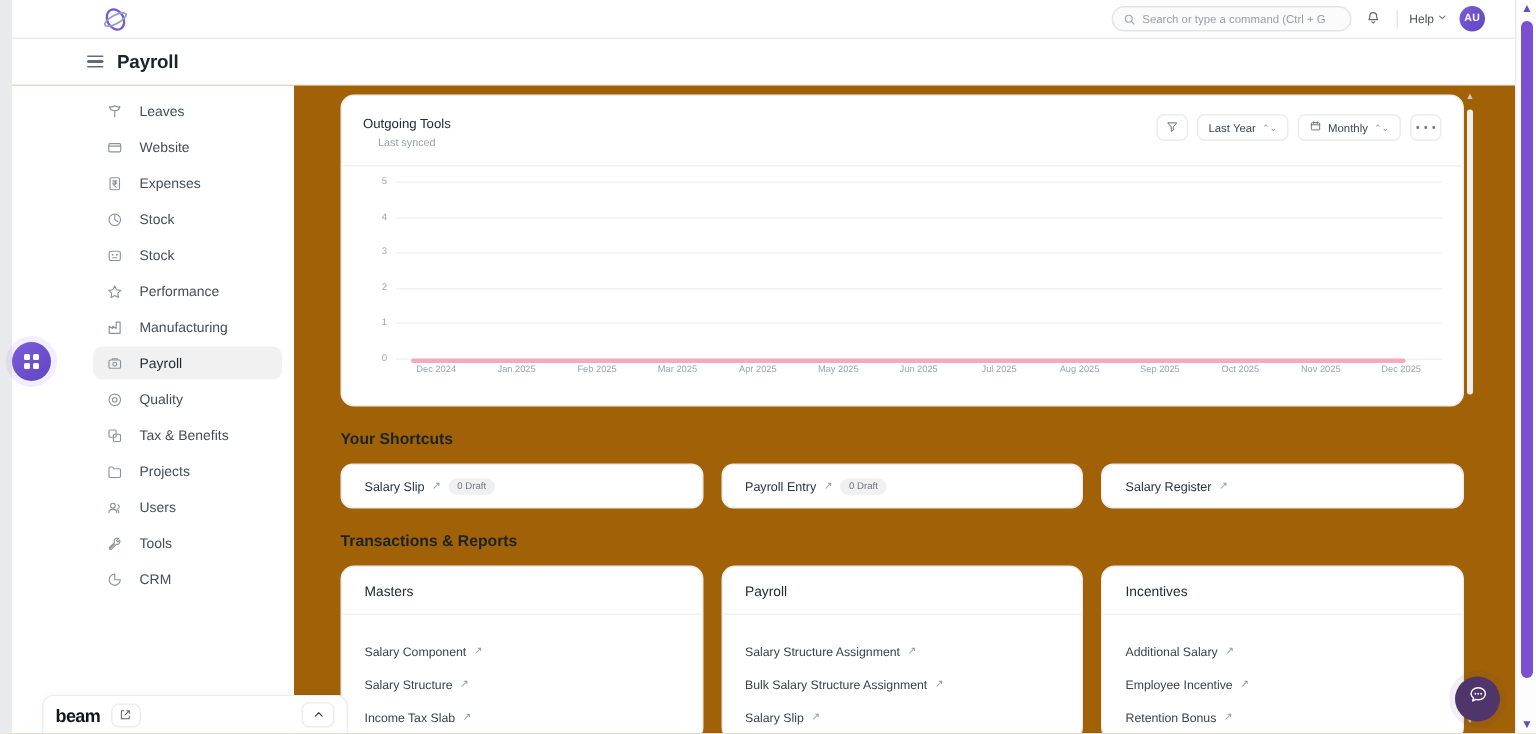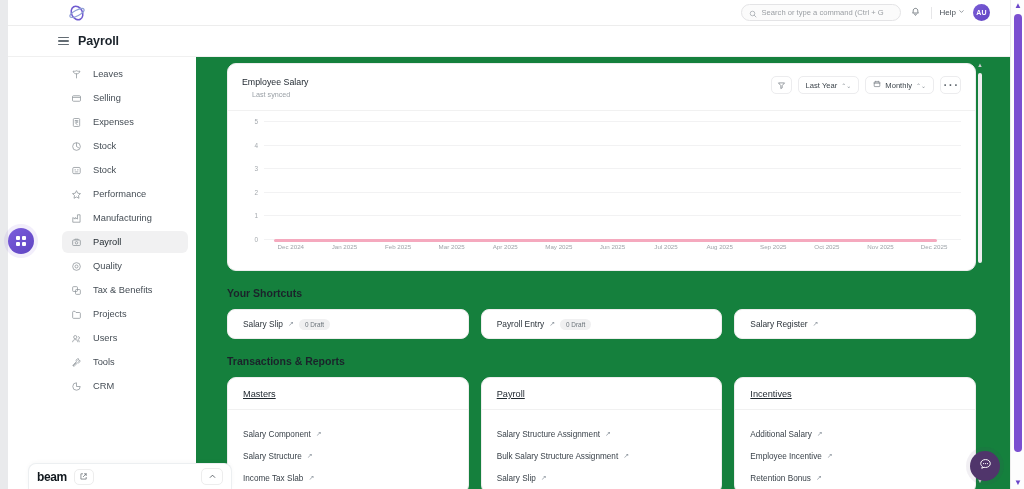--- a/index.html
+++ b/index.html
@@ -76,21 +76,21 @@
   .page-head {
     position: absolute; left: 0; top: 26px; right: 0; height: 31px;
     background: #ffffff; border-bottom: 1px solid #f0f0f0;
     display: flex; align-items: center; padding-left: 50px; gap: 9px;
   }
   .hamburger { display:flex; flex-direction:column; gap:2px; width: 11px; }
   .hamburger span { display:block; height:1.3px; background:#636c73; border-radius:1px; }
   .page-title { font-size: 12.5px; font-weight: bold; color: #1b232b; letter-spacing: -0.1px; }
 
   
-  .body-area { position: absolute; left: 0; top: 57px; right: 0; bottom: 0; background: #15803d; }
+  .body-area { position: absolute; left: 0; top: 57px; right: 0; bottom: 0; background: #a16207; }
 
   
   .sidebar {
     position: absolute; left: 0; top: 0; width: 188px; bottom: 0;
     background: #ffffff; padding-top: 4px; overflow: hidden;
   }
   .nav-item {
     display: flex; align-items: center; gap: 10px;
     height: 22px; margin: 2px 8px 2px 54px; padding: 0 8px;
     border-radius: 6px; cursor: pointer;
@@ -167,21 +167,21 @@
     border-radius: 7px; padding: 2px 6px; white-space: nowrap;
   }
 
   
   .tx-row { display: flex; gap: 12px; margin: 0 14px; }
   .tx-card {
     flex: 1; border: 1px solid #ededed; border-radius: 9px; background: #fff;
     overflow: hidden;
   }
   .tx-head {
-    padding: 11px 15px 10px 15px; border-bottom: 1px solid #f1f1f1; text-decoration: underline;
+    padding: 11px 15px 10px 15px; border-bottom: 1px solid #f1f1f1;
   }
   .tx-head .t { font-size: 9.2px; color: #232b33; font-weight: 500; }
   .tx-list { padding: 13px 15px 4px 15px; }
   .tx-item {
     display: flex; align-items: center; gap: 5px; height: 22px; cursor: pointer;
   }
   .tx-item .l { font-size: 8.2px; color: #3a424a; white-space: nowrap; }
 
   
   .main-scroll {
@@ -315,21 +315,21 @@
           <span class="ni-label">Leaves</span>
         </div>
 
         <div class="nav-item">
           <span class="ni-icon">
             <svg width="11" height="11" viewBox="0 0 16 16" fill="none">
                 <rect x="2.2" y="4" width="11.6" height="8" rx="1.4" stroke="#8b9298" stroke-width="1.1"></rect>
                 <path d="M2.2 6.4h11.6" stroke="#8b9298" stroke-width="1.1"></path>
               </svg>
           </span>
-          <span class="ni-label">Selling</span>
+          <span class="ni-label">Website</span>
         </div>
 
         <div class="nav-item">
           <span class="ni-icon">
             <svg width="11" height="11" viewBox="0 0 16 16" fill="none">
                 <rect x="3.4" y="2.2" width="9.2" height="11.6" rx="1.4" stroke="#8b9298" stroke-width="1.1"></rect>
                 <path d="M6 5.2h4M6 7.4h4M6.8 5.2c1.6 0 2.2 1 2.2 2 0 1-.7 1.8-2.2 1.8l2.6 2.6" stroke="#8b9298" stroke-width="1" stroke-linecap="round"></path>
               </svg>
           </span>
           <span class="ni-label">Expenses</span>
@@ -445,21 +445,21 @@
           <span class="ni-label">CRM</span>
         </div>
 
       </div>
 
       <div class="main">
 
         <div class="card chart-card">
           <div class="chart-head">
             <div>
-              <div class="chart-title">Employee Salary</div>
+              <div class="chart-title">Outgoing Tools</div>
               <div class="chart-sub">Last synced</div>
             </div>
             <div class="chart-actions">
               <div class="btn-sq">
                 <span>
                   <svg width="9" height="9" viewBox="0 0 16 16" fill="none">
                       <path d="M2.6 3.4h10.8l-4.2 4.8v4l-2.4 1.2V8.2L2.6 3.4z" stroke="#5f676e" stroke-width="1.1" stroke-linejoin="round"></path>
                     </svg>
                 </span>
               </div>

